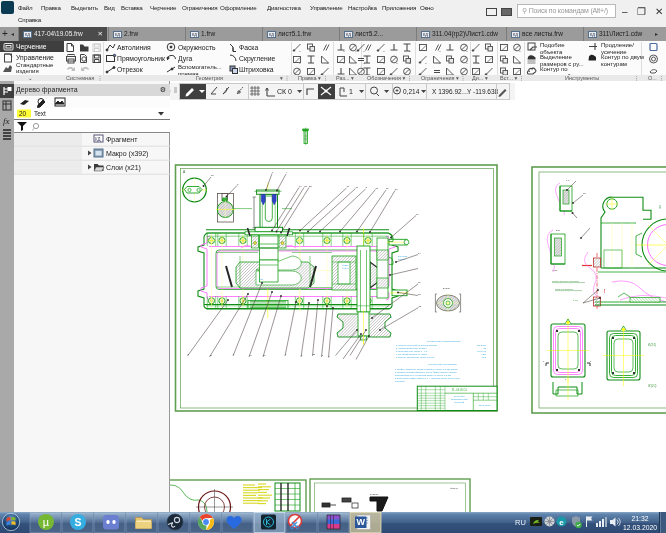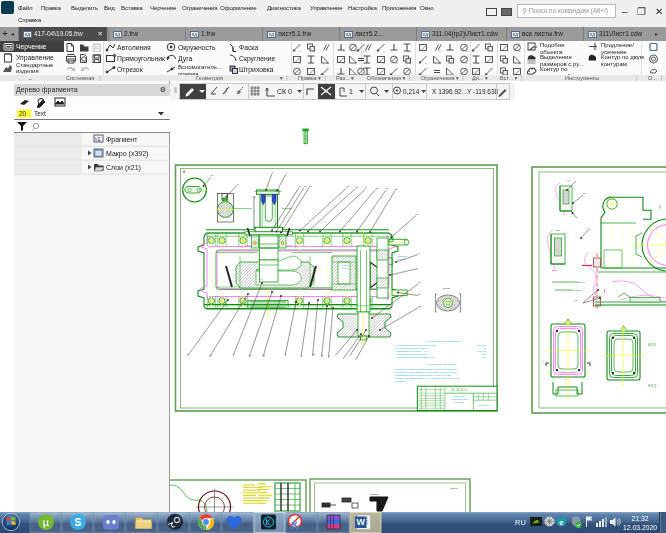--- a/index.html
+++ b/index.html
@@ -497,20 +497,35 @@
   <g stroke="#c9c9c9" fill="none">
         <rect x="24.5" y="0.5" width="69" height="16"></rect>
         <rect x="93.5" y="0.5" width="55" height="16"></rect>
         <rect x="148.5" y="0.5" width="62" height="16"></rect>
         <rect x="210.5" y="0.5" width="27" height="16"></rect>
         <rect x="237.5" y="0.5" width="34" height="16"></rect>
         <rect x="271.5" y="0.5" width="70" height="16"></rect>
         <rect x="341.5" y="0.5" width="13" height="16"></rect>
       </g>
  </svg>
+ <div id="sidestrip" class="abs">
+  <div class="abs" style="left:0;top:3px;width:14px;height:14px;background:#3f3f3f"></div>
+  <svg class="abs" style="left:0;top:3px" width="14" height="65" viewBox="0 0 14 65">
+   <g stroke="#fff" fill="none">
+          <path d="M4 3v8M4 5h4M4 8h4" stroke-width="1.2"></path>
+          <rect x="8" y="3.5" width="3" height="3" fill="#fff"></rect>
+        </g>
+   <g stroke="#333" fill="none">
+          <rect x="3" y="17" width="8" height="9"></rect>
+          <path d="M3 20h8M6 17v9"></path>
+        </g>
+   <text x="3" y="40" font-family="Liberation Serif" font-style="italic" font-size="9" fill="#222">fx</text>
+   <path d="M3 46h8M3 49h8M3 52h8M3 55h8" stroke="#222" stroke-width="1.6"></path>
+  </svg>
+ </div>
  <div id="panel" class="abs">
   <div id="phead">&nbsp;Дерево фрагмента<span style="position:absolute;right:4px;top:0">⚙</span></div>
   <svg class="abs" style="left:0;top:15px" width="156" height="95" viewBox="0 0 156 95">
    <rect x="0" y="0" width="156" height="12" fill="#fcfcfc"></rect>
    <path d="M6 8l5-4 4 1-5 4z" fill="#222"></path>
    <g stroke="#222" fill="none">
           <circle cx="27" cy="5.5" r="3"></circle>
           <path d="M24 9l5-5 2 2-5 5-2.5 0.5z" fill="#222"></path>
         </g>
    <g stroke="#222" fill="#fff">

